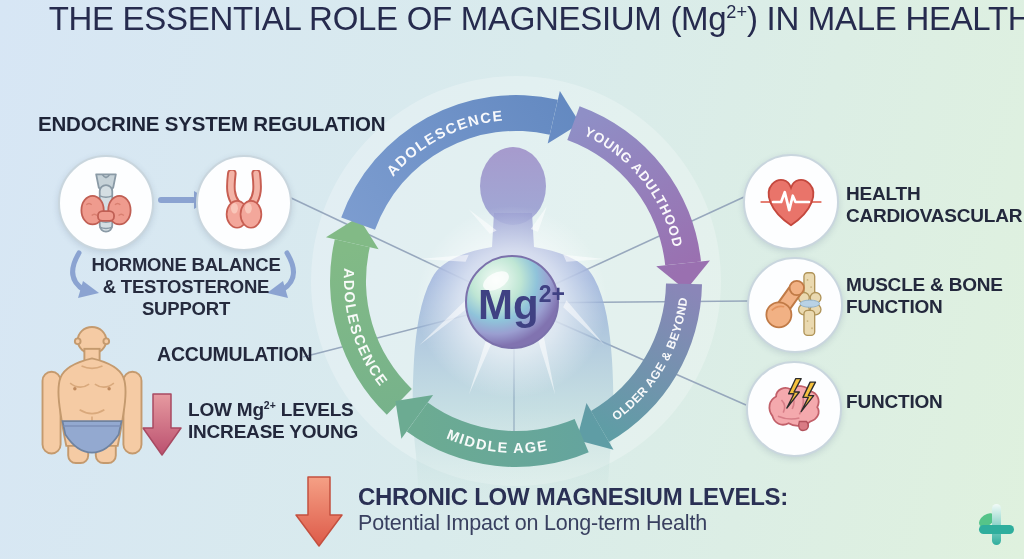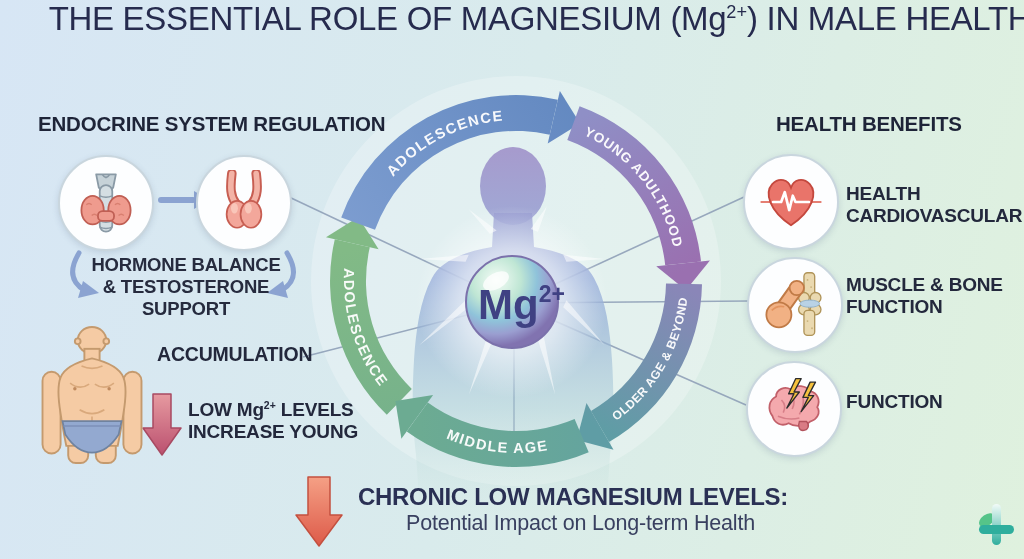--- a/index.html
+++ b/index.html
@@ -11,21 +11,21 @@
   #title{left:0;top:24px;width:1024px;text-align:center;font-size:33px;font-weight:normal;
          color:#262b4e;letter-spacing:-0.3px;z-index:3;padding-left:28px;}
   .sup{vertical-align:super;font-size:0.55em;letter-spacing:0;}
   .section-h{font-size:20.5px;color:#1e2438;}
   .icon-circle{position:absolute;z-index:2;background:#fdfeff;border:2.5px solid #c9d6de;
                border-radius:50%;box-shadow:0 2px 6px rgba(90,110,140,.20);
                display:flex;align-items:center;justify-content:center;}
   .stage-text{fill:#ffffff;font-weight:bold;opacity:.95;}
   .two-line{line-height:1.18;}
   #footer-heading{left:358px;top:483px;font-size:24px;color:#2a3054;letter-spacing:-0.3px;}
-  #footer-sub{left:358px;top:511px;font-size:21.5px;font-weight:normal;color:#394060;letter-spacing:-0.2px;margin-left:48px;}
+  #footer-sub{left:358px;top:511px;font-size:21.5px;font-weight:normal;color:#394060;letter-spacing:-0.2px;}
 </style>
 </head>
 <body>
 
 <div id="stage">
 
   <svg id="overlay" width="1024" height="559" viewBox="0 0 1024 559">
     <defs>
       <linearGradient id="gBlue" gradientUnits="userSpaceOnUse" x1="360" y1="260" x2="590" y2="100">
         <stop offset="0" stop-color="#7d9dd0"></stop>
@@ -229,21 +229,20 @@
 
   <div class="lbl two-line" style="left:157px;top:343px;font-size:19.5px;">
     <div>ACCUMULATION</div>
   </div>
 
   <div class="lbl two-line" style="left:188px;top:399px;font-size:19px;">
     <div><span>LOW Mg</span><span class="sup">2+</span><span> LEVELS</span></div>
     <div>INCREASE YOUNG</div>
   </div>
 
-  <div class="lbl section-h" style="left:776px;top:112px;">HEALTH BENEFITS</div>
 
   <div class="icon-circle" style="left:743px;top:154px;width:92px;height:92px;">
     <svg width="68" height="68" viewBox="0 0 76 76">
       <path d="M 4 38 L 18 38 M 58 38 L 72 38" stroke="#e57f73" stroke-width="2.5" fill="none"></path>
       <path d="M 38 64 C 14 48 8 28 17 18 C 25 10 35 13 38 22 C 41 13 51 10 59 18 C 68 28 62 48 38 64 Z" fill="#e9746a" stroke="#c4483e" stroke-width="2"></path>
       <polyline points="18,38 27,38 31,27 36,47 40,31 43,38 58,38" fill="none" stroke="#ffffff" stroke-width="3" stroke-linejoin="round" stroke-linecap="round"></polyline>
     </svg>
   </div>
   <div class="lbl two-line" style="left:846px;top:183px;font-size:19px;">
     <div>HEALTH</div>

